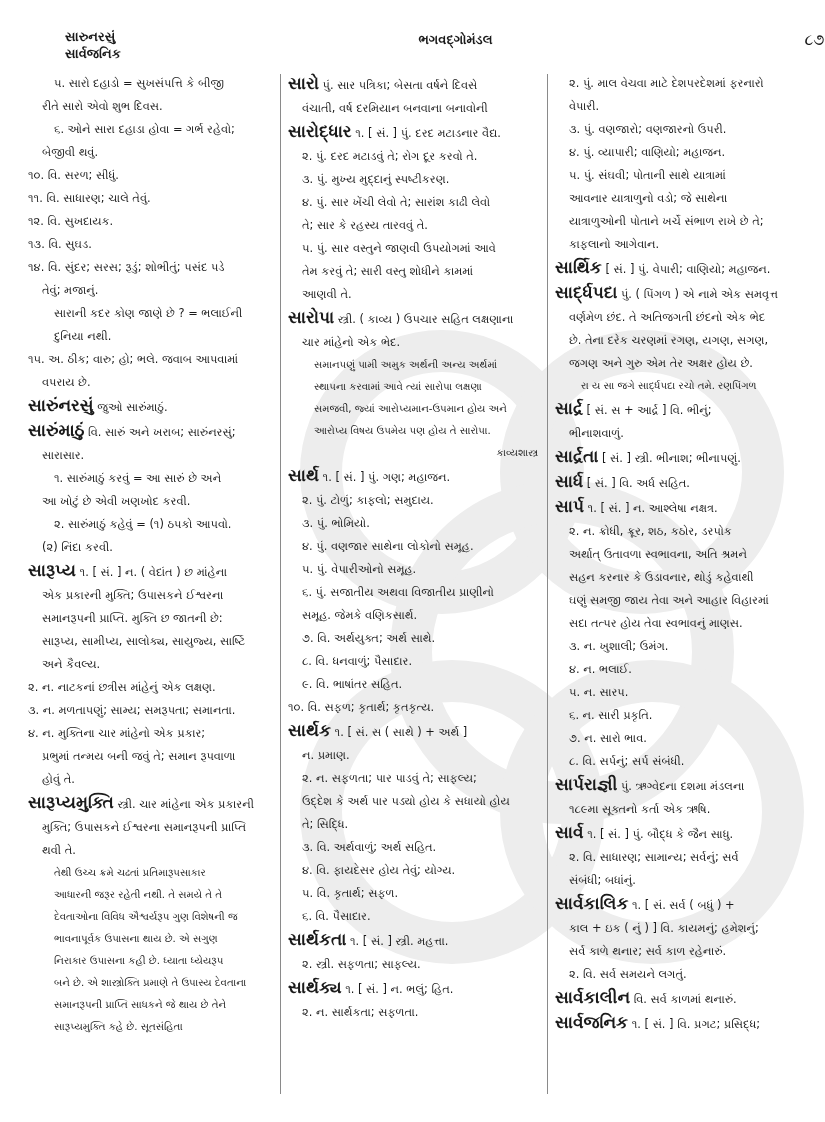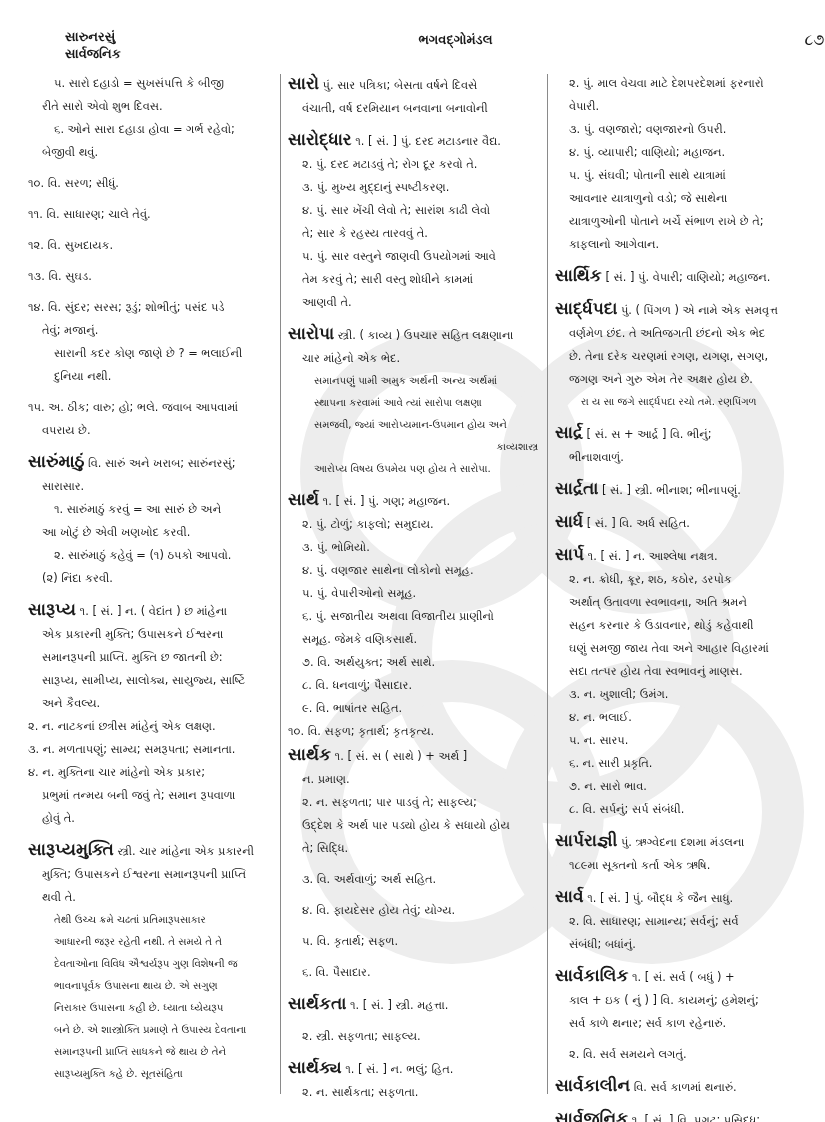--- a/index.html
+++ b/index.html
@@ -18,21 +18,21 @@
   .col.c3 { left: 537px; width: 258px; }
   .divider { position: absolute; top: 2px; width: 1px; height: 1020px; background: #8a8a8a; }
   .divider.d1 { left: 262px; }
   .divider.d2 { left: 529px; }
   .line { white-space: nowrap; overflow: hidden; }
   .head { font-weight: bold; font-size: 17px; }
   .indent { padding-left: 14px; }
   .indent2 { padding-left: 26px; }
   .quote { font-size: 10.2px; line-height: 22px; padding-left: 26px; }
   .source { text-align: right; font-size: 10px; }
-  .gap { margin-top: 8px; }
+  .gap { }
 </style>
 </head>
 <body>
 
 <div class="watermark">
   <div class="ring" style="left:0;top:0;width:200px;height:200px;"></div>
   <div class="ring" style="left:200px;top:0;width:200px;height:200px;"></div>
   <div class="ring" style="left:90px;top:150px;width:260px;height:260px;"></div>
   <div class="ring" style="left:0;top:330px;width:220px;height:220px;"></div>
   <div class="ring" style="left:200px;top:330px;width:220px;height:220px;"></div>
@@ -56,20 +56,21 @@
       <div class="line gap"><span>૧૦. વિ. સરળ; સીધું.</span></div>
       <div class="line gap"><span>૧૧. વિ. સાધારણ; ચાલે તેવું.</span></div>
       <div class="line gap"><span>૧૨. વિ. સુખદાયક.</span></div>
       <div class="line gap"><span>૧૩. વિ. સુઘડ.</span></div>
       <div class="line gap"><span>૧૪. વિ. સુંદર; સરસ; રૂડું; શોભીતું; પસંદ પડે</span></div>
       <div class="line indent"><span>તેવું; મજાનું.</span></div>
       <div class="line indent2"><span>સારાની કદર કોણ જાણે છે ? = ભલાઈની</span></div>
       <div class="line indent2"><span>દુનિયા નથી.</span></div>
       <div class="line gap"><span>૧૫. અ. ઠીક; વારુ; હો; ભલે. જવાબ આપવામાં</span></div>
       <div class="line indent"><span>વપરાય છે.</span></div>
+      <div class="line gap"><span class="head">સારુંનરસું</span><span> જુઓ સારુંમાઠું.</span></div>
       <div class="line gap"><span class="head">સારુંમાઠું</span><span> વિ. સારું અને ખરાબ; સારુંનરસું;</span></div>
       <div class="line indent"><span>સારાસાર.</span></div>
       <div class="line indent2"><span>૧. સારુંમાઠું કરવું = આ સારું છે અને</span></div>
       <div class="line indent"><span>આ ખોટું છે એવી ખણખોદ કરવી.</span></div>
       <div class="line indent2"><span>૨. સારુંમાઠું કહેવું = (૧) ઠપકો આપવો.</span></div>
       <div class="line indent"><span>(૨) નિંદા કરવી.</span></div>
       <div class="line gap"><span class="head">સારૂપ્ય</span><span> ૧. [ સં. ] ન. ( વેદાંત ) છ માંહેના</span></div>
       <div class="line indent"><span>એક પ્રકારની મુક્તિ; ઉપાસકને ઈશ્વરના</span></div>
       <div class="line indent"><span>સમાનરૂપની પ્રાપ્તિ. મુક્તિ છ જાતની છે:</span></div>
       <div class="line indent"><span>સારૂપ્ય, સામીપ્ય, સાલોક્ય, સાયુજ્ય, સાર્ષ્ટિ</span></div>
@@ -101,22 +102,22 @@
       <div class="line indent"><span>૪. પું. સાર ખેંચી લેવો તે; સારાંશ કાઢી લેવો</span></div>
       <div class="line indent"><span>તે; સાર કે રહસ્ય તારવવું તે.</span></div>
       <div class="line indent"><span>૫. પું. સાર વસ્તુને જાણવી ઉપયોગમાં આવે</span></div>
       <div class="line indent"><span>તેમ કરવું તે; સારી વસ્તુ શોધીને કામમાં</span></div>
       <div class="line indent"><span>આણવી તે.</span></div>
       <div class="line gap"><span class="head">સારોપા</span><span> સ્ત્રી. ( કાવ્ય ) ઉપચાર સહિત લક્ષણાના</span></div>
       <div class="line indent"><span>ચાર માંહેનો એક ભેદ.</span></div>
       <div class="line quote"><span>સમાનપણું પામી અમુક અર્થની અન્ય અર્થમાં</span></div>
       <div class="line quote"><span>સ્થાપના કરવામાં આવે ત્યાં સારોપા લક્ષણા</span></div>
       <div class="line quote"><span>સમજવી, જ્યાં આરોપ્યમાન-ઉપમાન હોય અને</span></div>
+      <div class="line quote"><span>આરોપ્ય વિષય ઉપમેય પણ હોય તે સારોપા.</span></div>
       <div class="line quote source"><span>કાવ્યશાસ્ત્ર</span></div>
-      <div class="line quote"><span>આરોપ્ય વિષય ઉપમેય પણ હોય તે સારોપા.</span></div>
       <div class="line gap"><span class="head">સાર્થ</span><span> ૧. [ સં. ] પું. ગણ; મહાજન.</span></div>
       <div class="line indent"><span>૨. પું. ટોળું; કાફલો; સમુદાય.</span></div>
       <div class="line indent"><span>૩. પું. ભોમિયો.</span></div>
       <div class="line indent"><span>૪. પું. વણજાર સાથેના લોકોનો સમૂહ.</span></div>
       <div class="line indent"><span>૫. પું. વેપારીઓનો સમૂહ.</span></div>
       <div class="line indent"><span>૬. પું. સજાતીય અથવા વિજાતીય પ્રાણીનો</span></div>
       <div class="line indent"><span>સમૂહ. જેમકે વણિકસાર્થ.</span></div>
       <div class="line indent"><span>૭. વિ. અર્થયુક્ત; અર્થ સાથે.</span></div>
       <div class="line indent"><span>૮. વિ. ધનવાળું; પૈસાદાર.</span></div>
       <div class="line indent"><span>૯. વિ. ભાષાંતર સહિત.</span></div>

